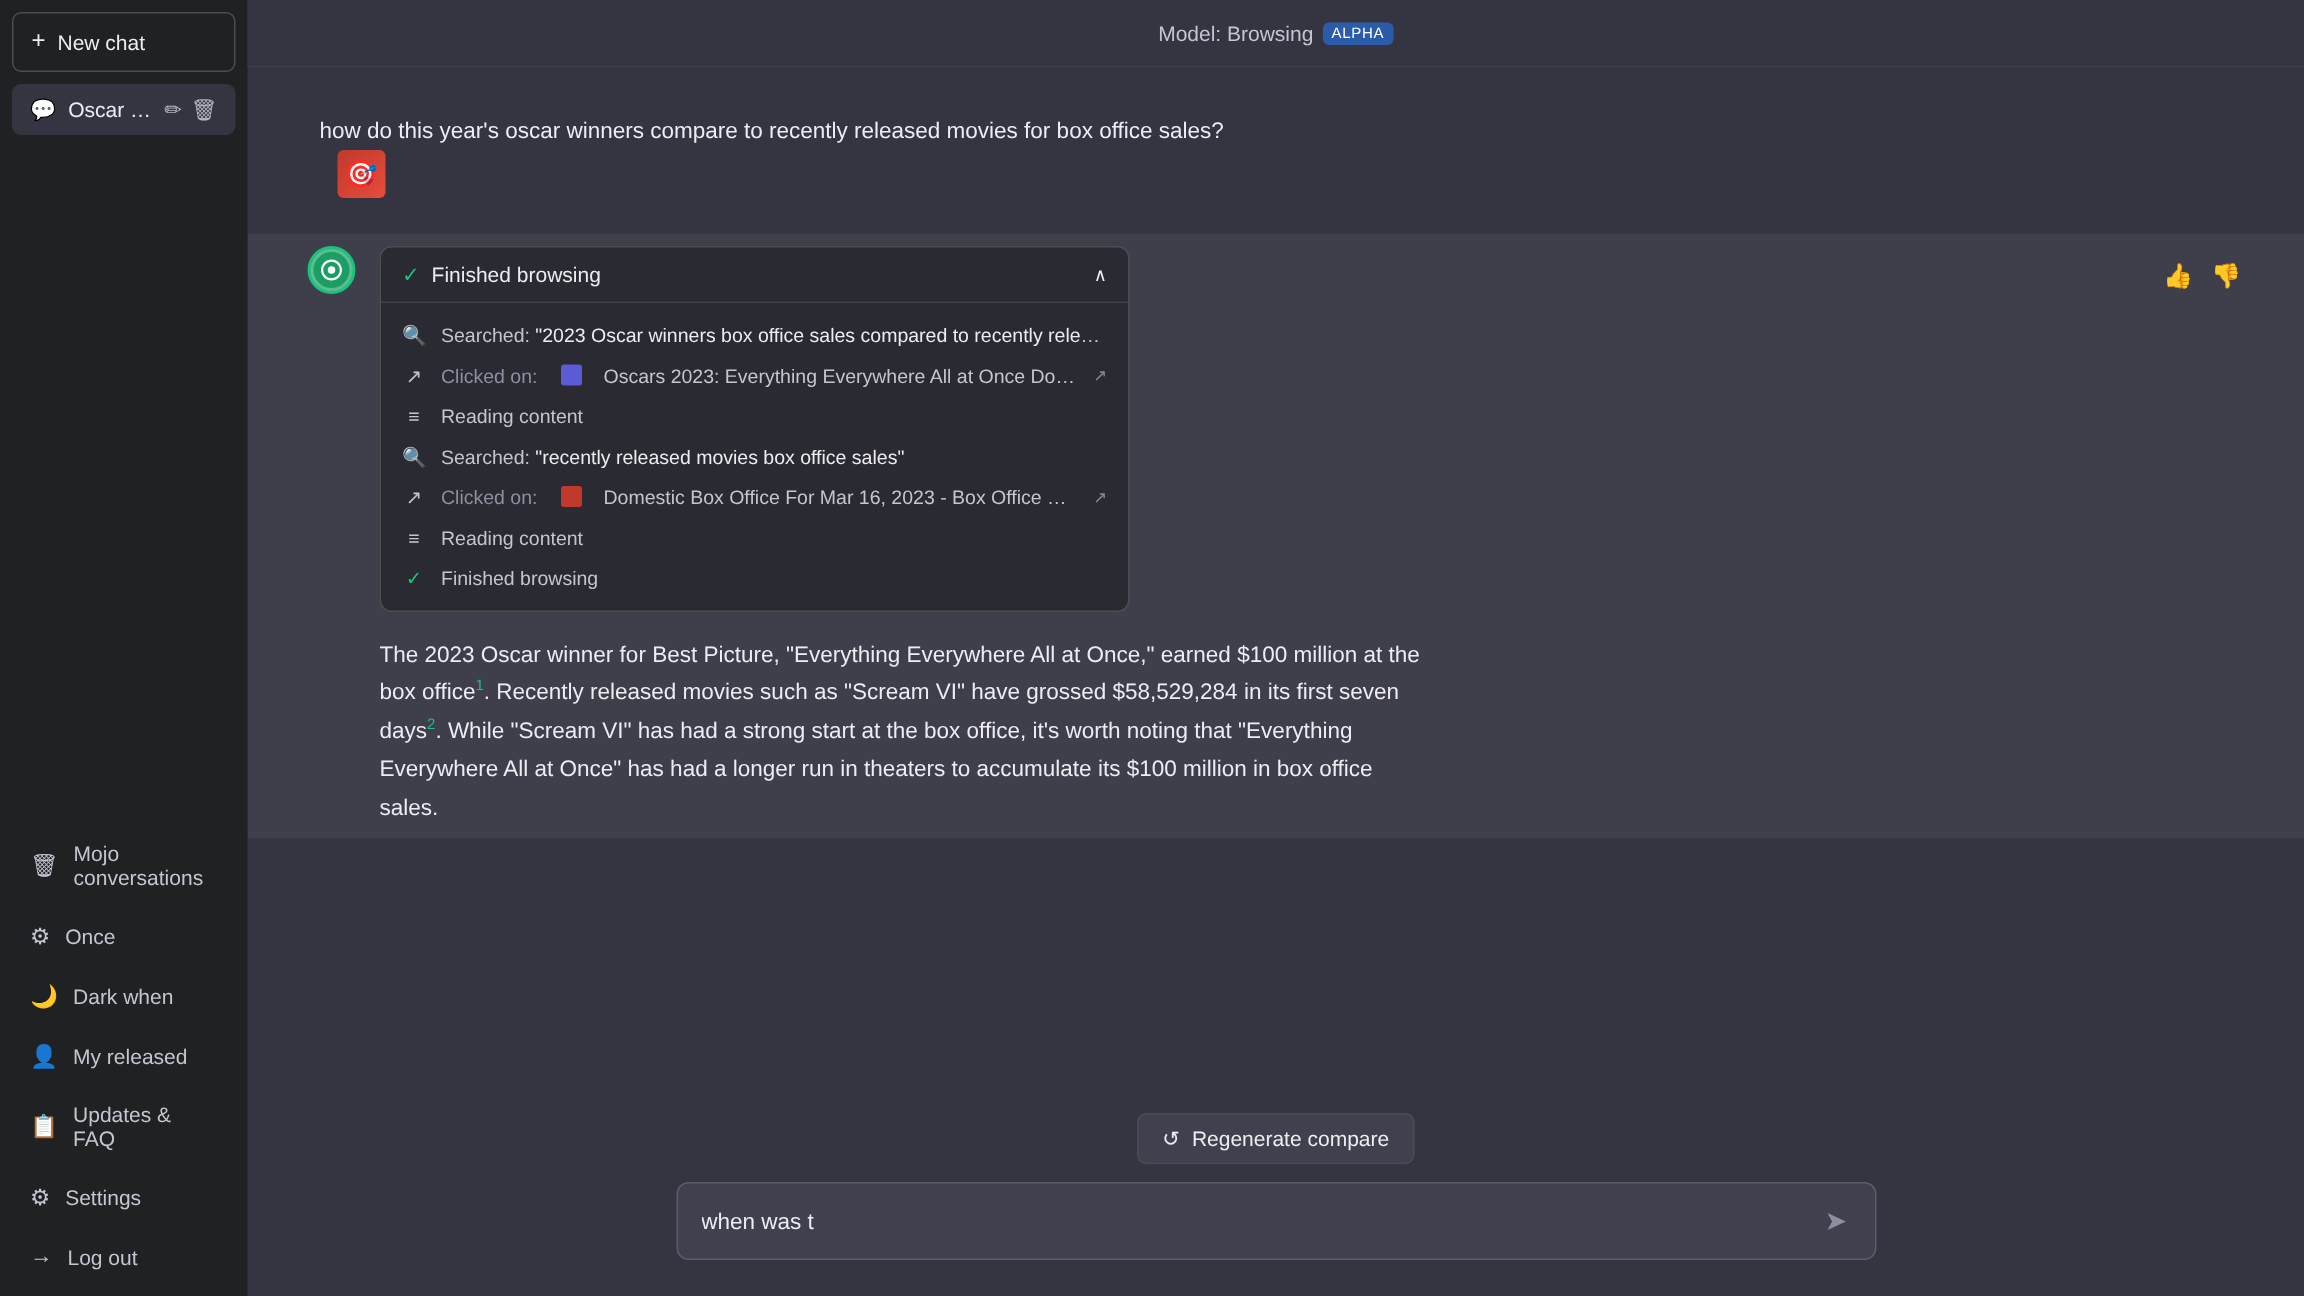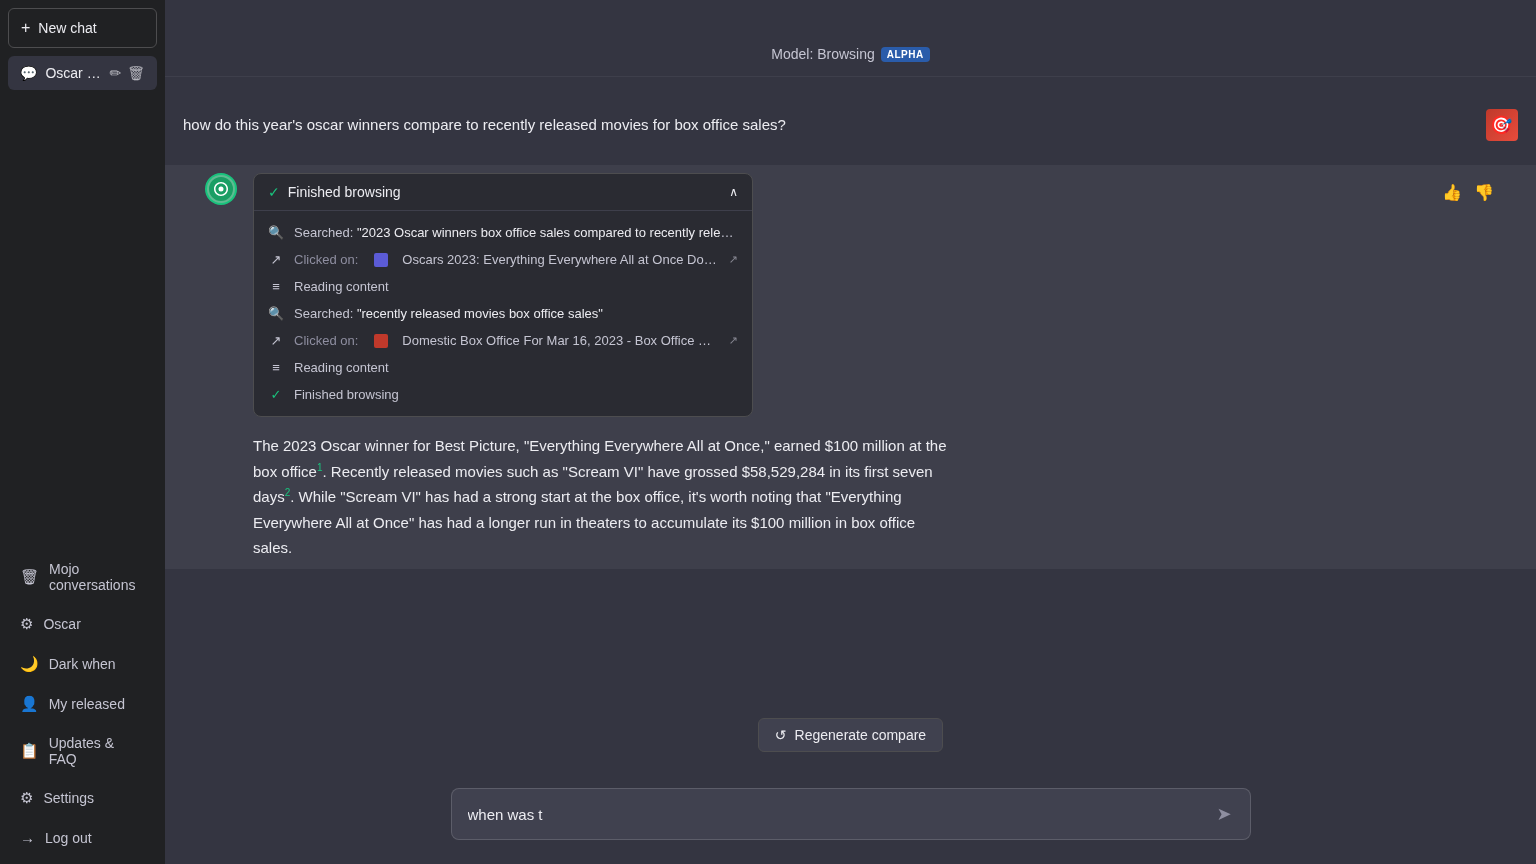--- a/index.html
+++ b/index.html
@@ -106,50 +106,50 @@
 
     
     .top-bar {
       display: flex;
       align-items: center;
       justify-content: center;
       padding: 14px 16px;
       background: #343541;
       border-bottom: 1px solid #3e3f4b;
       flex-shrink: 0;
-      margin-top: 32px;
     }
     .model-label {
       font-size: 14px;
       color: #c5c5d2;
     }
     .alpha-badge {
       background: #2a5caa;
       color: #fff;
       font-size: 10px;
-      font-weight: 700;
+      font-weight: 400;
       padding: 2px 6px;
       border-radius: 4px;
       margin-left: 6px;
       letter-spacing: 0.5px;
     }
 
     
     .chat-area {
       flex: 1;
       overflow-y: auto;
       padding: 24px 0;
     }
 
     
     .user-message-row {
       display: flex;
       justify-content: space-between;
-      padding: 8px 18px;
+      padding: 8px 48px;
       margin-bottom: 16px;
+      flex-direction: column;
     }
     .user-message-text {
       font-size: 15px;
       color: #ececf1;
       max-width: 700px;
       line-height: 1.5;
       display: flex;
       align-items: center;
     }
 
@@ -314,21 +314,20 @@
     .input-row {
       width: 100%;
       max-width: 800px;
       display: flex;
       align-items: center;
       background: #40414f;
       border: 1px solid rgba(255,255,255,0.15);
       border-radius: 8px;
       padding: 12px 16px;
       gap: 13px;
-      margin-top: 24px;
     }
     .chat-input {
       flex: 1;
       background: none;
       border: none;
       outline: none;
       color: #ececf1;
       font-size: 15px;
     }
     .send-btn {
@@ -380,21 +379,21 @@
     </div>
   </div>
 
   <div class="sidebar-bottom">
     <div class="sidebar-bottom-item">
       <span class="icon">🗑</span>
       <span>Mojo conversations</span>
     </div>
     <div class="sidebar-bottom-item">
       <span class="icon">⚙</span>
-      <span>Oscar</span>
+      <span>Once</span>
     </div>
     <div class="sidebar-bottom-item">
       <span class="icon">🌙</span>
       <span>Dark when</span>
     </div>
     <div class="sidebar-bottom-item">
       <span class="icon">👤</span>
       <span>My released</span>
     </div>
     <div class="sidebar-bottom-item">

